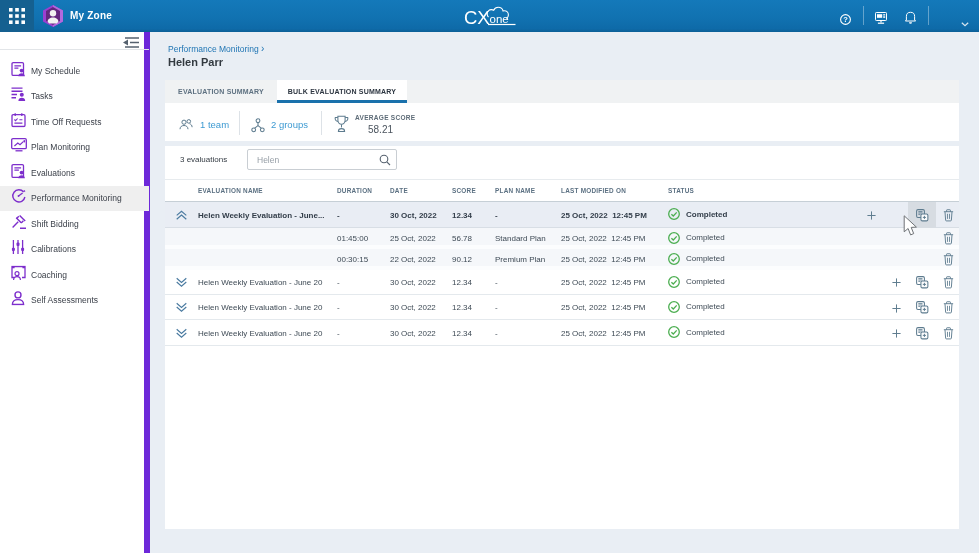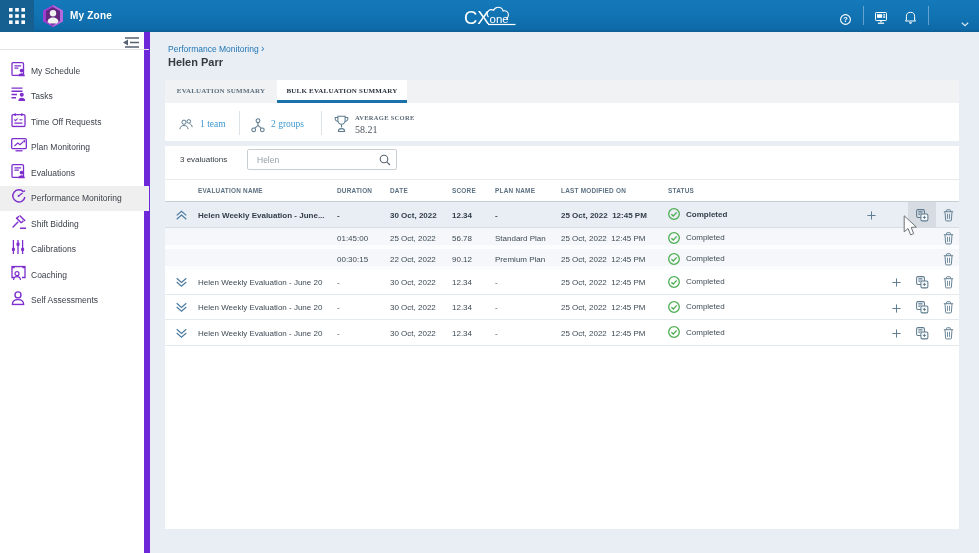--- a/index.html
+++ b/index.html
@@ -28,21 +28,21 @@
 .mi .mico { position:absolute; left:11px; top:50%; transform:translateY(-50%); }
 .mi .mtxt { position:absolute; left:31px; top:50%; transform:translateY(-50%); font-size:8.5px; color:#3c414a; white-space:nowrap; }
 .mi.sel { background:#efefef; }
 
 
 .main { position:absolute; left:151px; top:32px; width:828px; height:521px; background:#e9eef4; }
 .crumb { position:absolute; left:17px; top:11px; font-size:8.5px; color:#2176b4; }
 .crumb .gt { color:#2176b4; font-size:10px; }
 .title { position:absolute; left:17px; top:24px; font-size:11px; font-weight:bold; color:#333a40; }
 
-.card1 { position:absolute; left:14px; top:48px; width:794px; height:61px; background:#8b5cf6;font-family:Liberation Serif, serif; }
+.card1 { position:absolute; left:14px; top:48px; width:794px; height:61px; background:#8b5cf6; }
 .tabstrip { position:absolute; left:0; top:0; width:794px; height:23px; background:#f0f2f3; }
 .tab { position:absolute; top:0; height:23px; font-size:7px; font-weight:bold; letter-spacing:.2px; color:#5e7181; text-align:center; line-height:23px; }
 .tab.active { background:#fff; color:#2c3540; border-bottom:3px solid #1a71ac; }
 .stats { position:absolute; left:0; top:23px; width:794px; height:38px; background:#fff; }
 .stat-sep { position:absolute; top:8px; width:1px; height:24px; background:#dde2e7; }
 .stat-blue { position:absolute; font-size:9.5px; color:#3d9ad2; }
 .avg-label { position:absolute; font-size:6.5px; font-weight:bold; letter-spacing:.3px; color:#5d6b77; }
 .avg-val { position:absolute; font-size:10px; color:#4b545e; }
 
 .card2 { position:absolute; left:14px; top:114px; width:794px; height:383px; background:#fff; }
@@ -318,21 +318,21 @@
       <div class="stat-sep" style="left:156px;"></div>
       <svg style="position:absolute;left:169px;top:12px;" width="15" height="18" viewBox="0 0 15 18">
         <g fill="none" stroke="#5d7b8e" stroke-width="1.05">
           <path d="M3.9 1.2 h7.2 v4.4 a3.6 3.6 0 0 1 -7.2 0 z"></path>
           <path d="M3.9 2.5 h-2.6 a3 3 0 0 0 2.9 4 M11.1 2.5 h2.6 a3 3 0 0 1 -2.9 4"></path>
           <path d="M7.5 9.4 v3"></path>
           <path d="M4.4 16.4 c0-1.9 1.4-2.8 3.1-2.8 s3.1 .9 3.1 2.8 z"></path>
         </g>
       </svg>
       <span class="avg-label" style="left:190px; top:11px;">AVERAGE SCORE</span>
-      <span class="avg-val" style="left:190px; top:20.5px;">58.21</span>
+      <span class="avg-val" style="left:203px; top:20.5px;">58.21</span>
     </div>
   </div>
 
   <div class="card2">
     <span class="evals-count">3 evaluations</span>
     <div class="searchbox">
       <span class="ph">Helen</span>
       <svg width="12" height="12" viewBox="0 0 12 12" style="margin:1px">
         <circle cx="5" cy="5" r="3.8" fill="none" stroke="#55616e" stroke-width="1.1"></circle>
         <line x1="7.8" y1="7.8" x2="11" y2="11" stroke="#55616e" stroke-width="1.1"></line>

